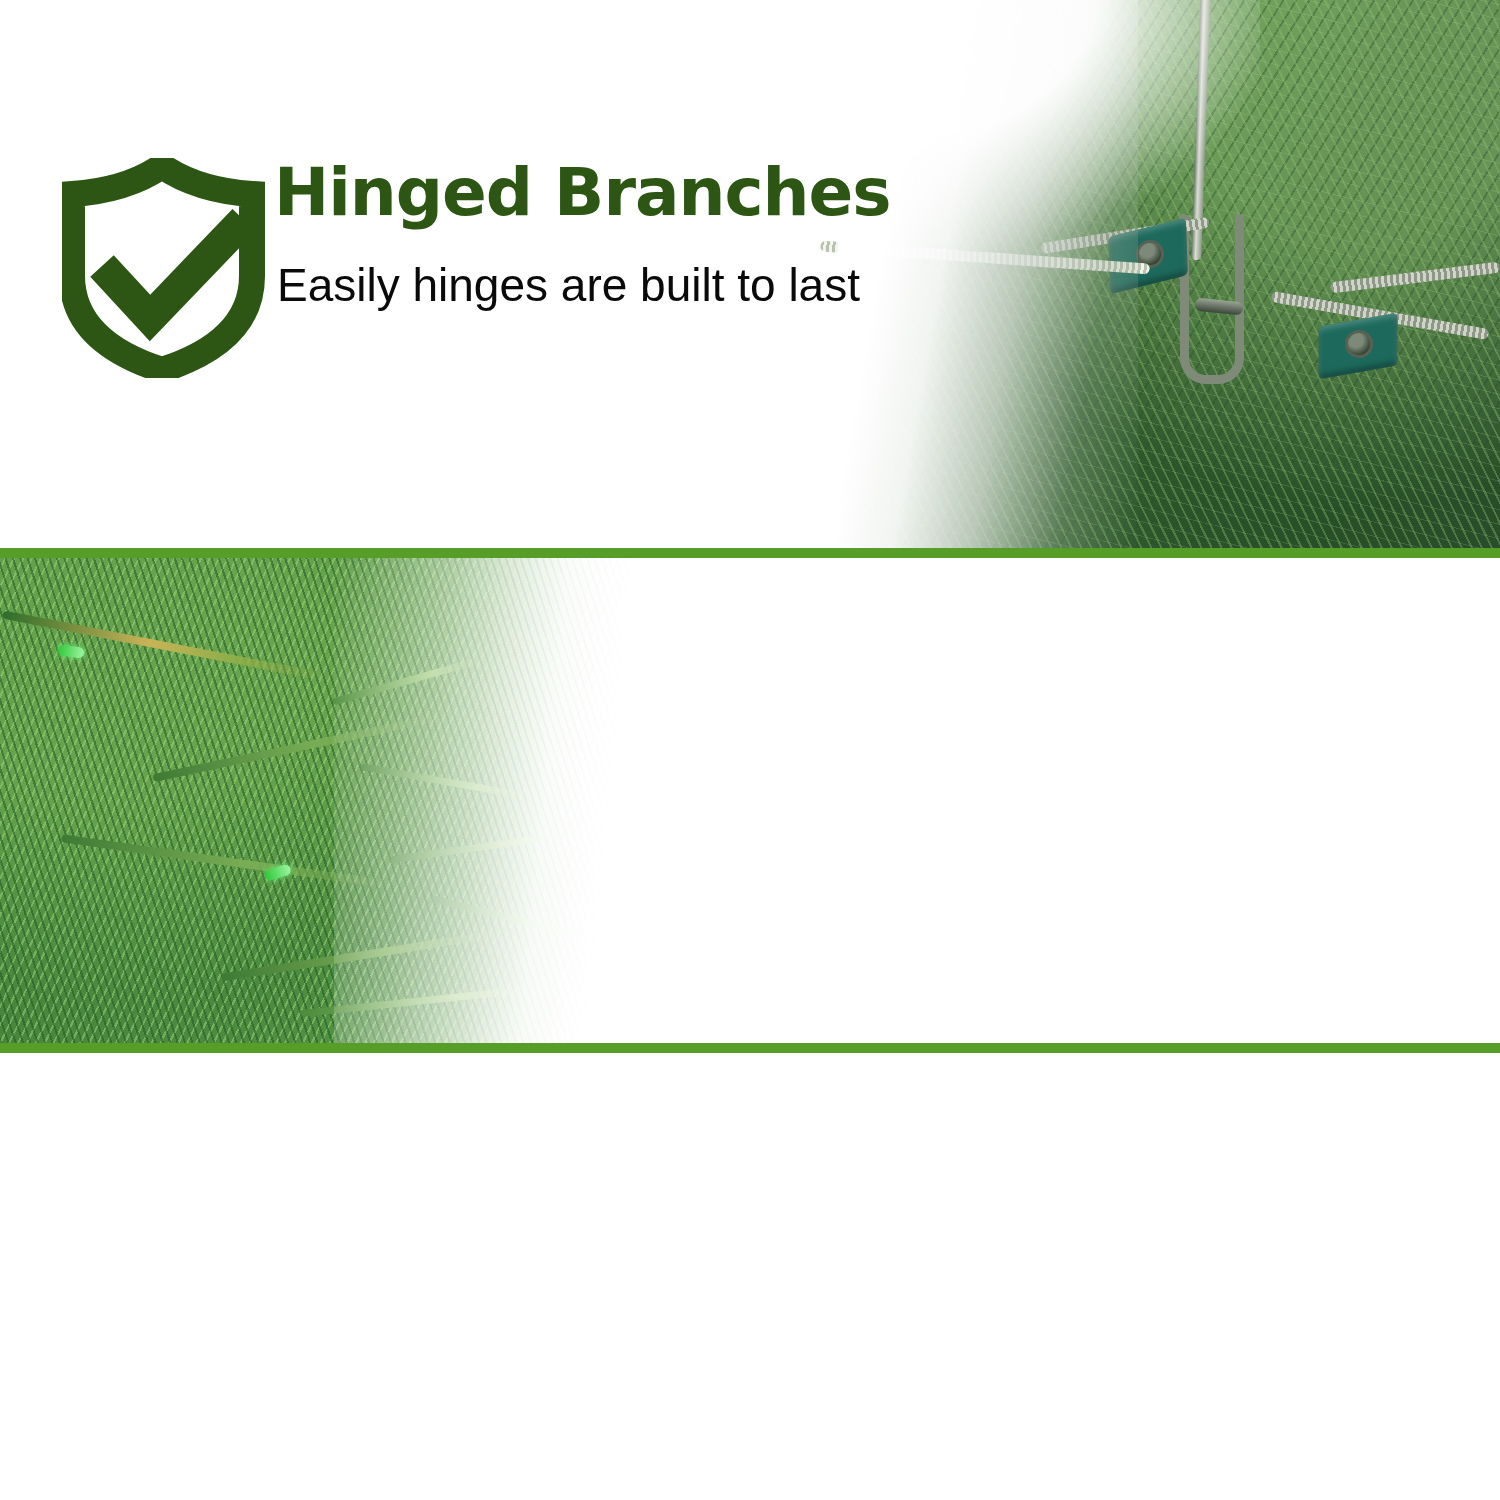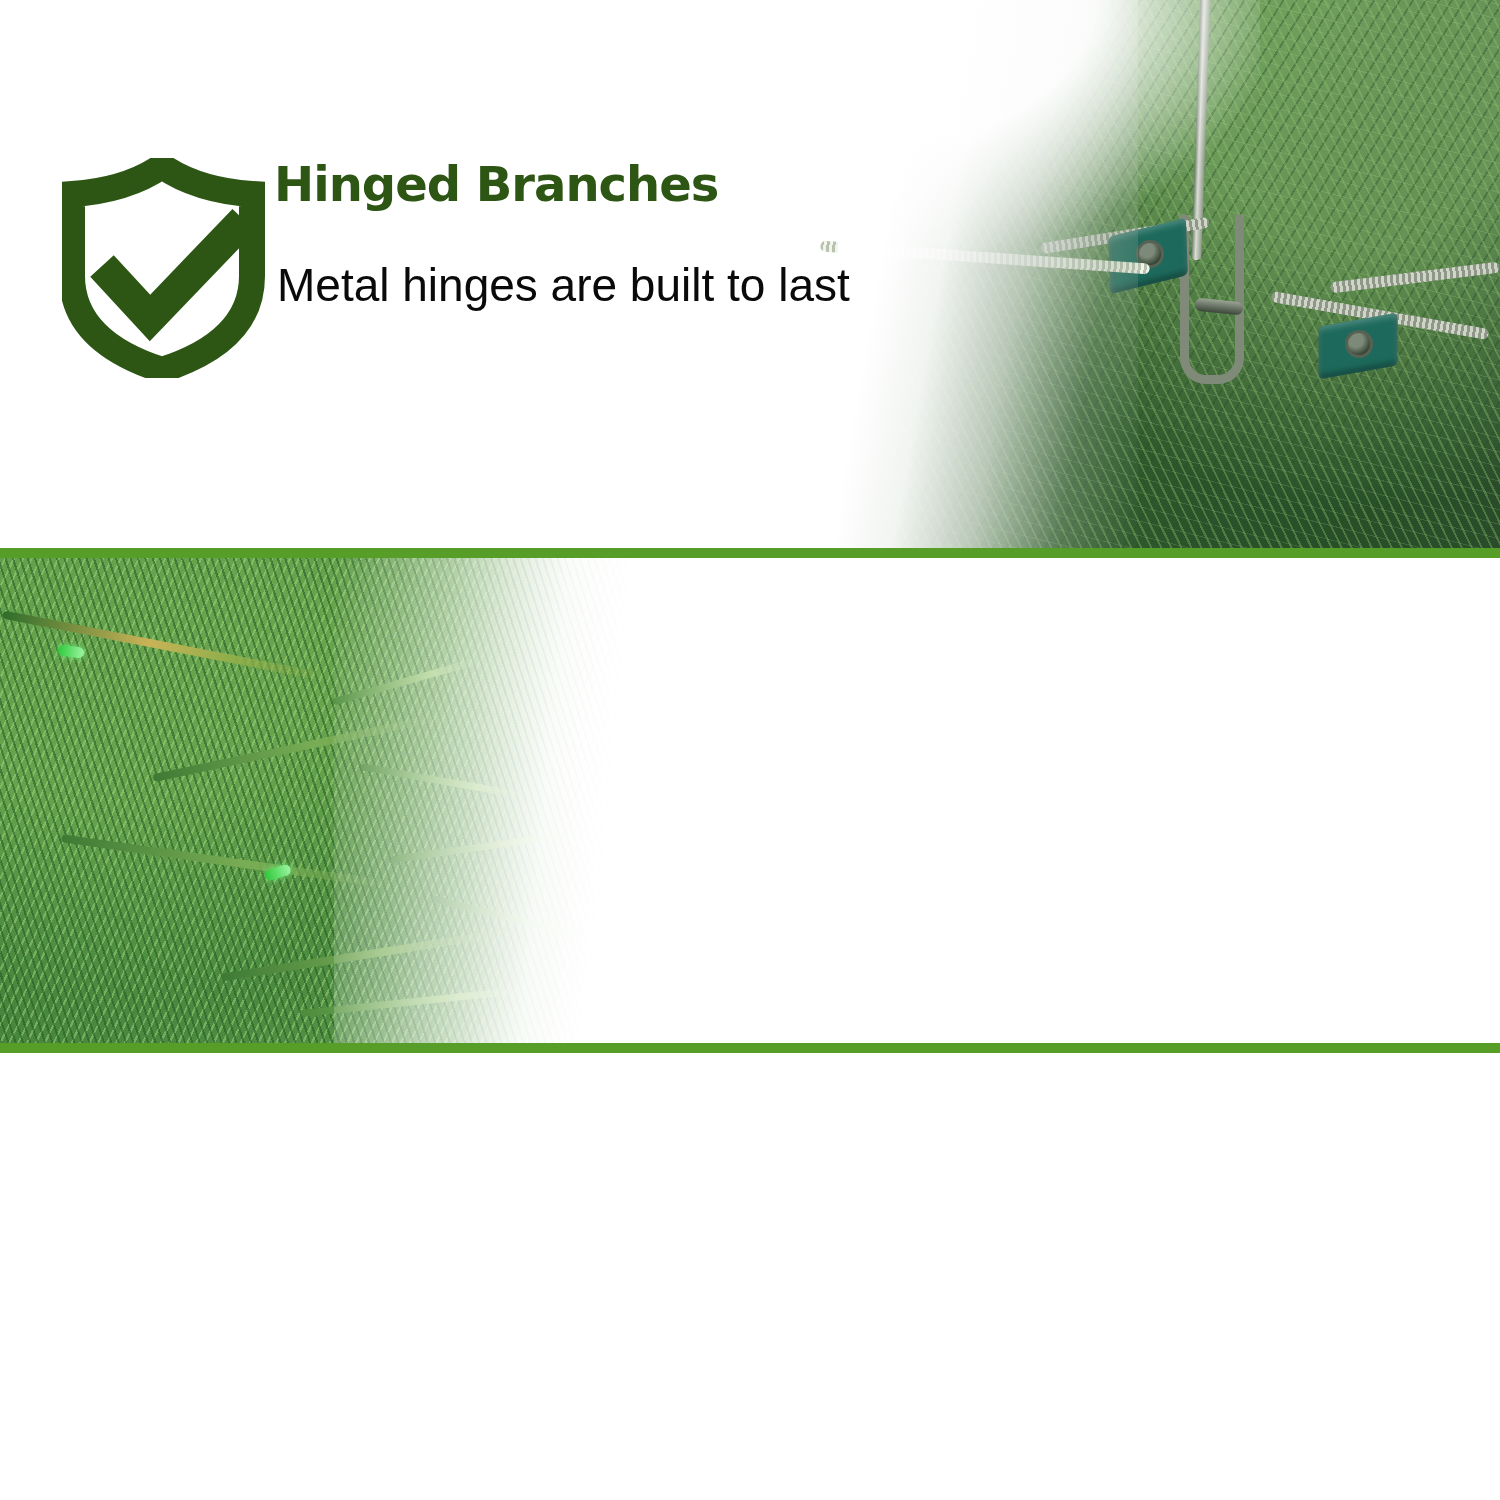--- a/index.html
+++ b/index.html
@@ -92,21 +92,21 @@
   }
   #hinged-photo .bolt1{left:296px;top:240px;}
   #hinged-photo .bolt2{left:505px;top:330px;}
   #hinged-photo .nub{
     position:absolute;width:48px;height:13px;border-radius:7px;
     background:linear-gradient(180deg,#9aa394,#3c473b);
   }
   #hinged-photo .nub1{left:355px;top:300px;transform:rotate(6deg);}
 
   #shield-icon-wrap{position:absolute;left:62px;top:158px;width:218px;height:220px;}
-  #hinged-title{position:absolute;left:274px;top:160px;font-size:48px;}
+  #hinged-title{position:absolute;left:274px;top:160px;font-size:66px;}
   #hinged-lines{position:absolute;left:277px;top:258px;font-size:46px;}
 
   
   #tree-photo{
     position:absolute;left:0;top:0;width:660px;height:485px;
     background:
       radial-gradient(ellipse at 18% 22%, rgba(110,170,80,.8) 0 26%, rgba(0,0,0,0) 62%),
       radial-gradient(ellipse at 6% 72%, rgba(70,135,60,.85) 0 30%, rgba(0,0,0,0) 66%),
       radial-gradient(ellipse at 44% 86%, rgba(96,160,76,.8) 0 28%, rgba(0,0,0,0) 64%),
       linear-gradient(100deg,#3c7a36 0%,#4d8f3f 40%,#5a9c45 62%,rgba(255,255,255,0) 86%);
@@ -178,21 +178,21 @@
           <path d="M10 36 C40 34 74 26 100 8 C126 26 160 34 190 36 L190 118
                    C190 168 150 196 100 212 C50 196 10 168 10 118 Z"></path>
         </g>
         <path d="M40 108 L88 160 L182 62" fill="none" stroke="#2d5614" stroke-width="32" stroke-linejoin="miter" stroke-linecap="butt"></path>
       </svg>
     </div>
 
     <h2 class="feature-title" id="hinged-title" style="color: rgb(45, 86, 20);">Hinged Branches</h2>
 
     <div id="hinged-lines">
-      <p class="feature-body" style="color: rgb(10, 10, 10);">Metal hinges are built to last</p>
+      <p class="feature-body" style="color: rgb(10, 10, 10);">Easily hinges are built to last</p>
     </div>
   </div>
 
   <div class="divider" id="divider-1" style="--accent: #569e28;"></div>
 
   <div class="panel" id="panel-env">
 
     <div id="tree-photo">
       <div class="frond f-all"></div>
       <div class="branch b1"></div>

